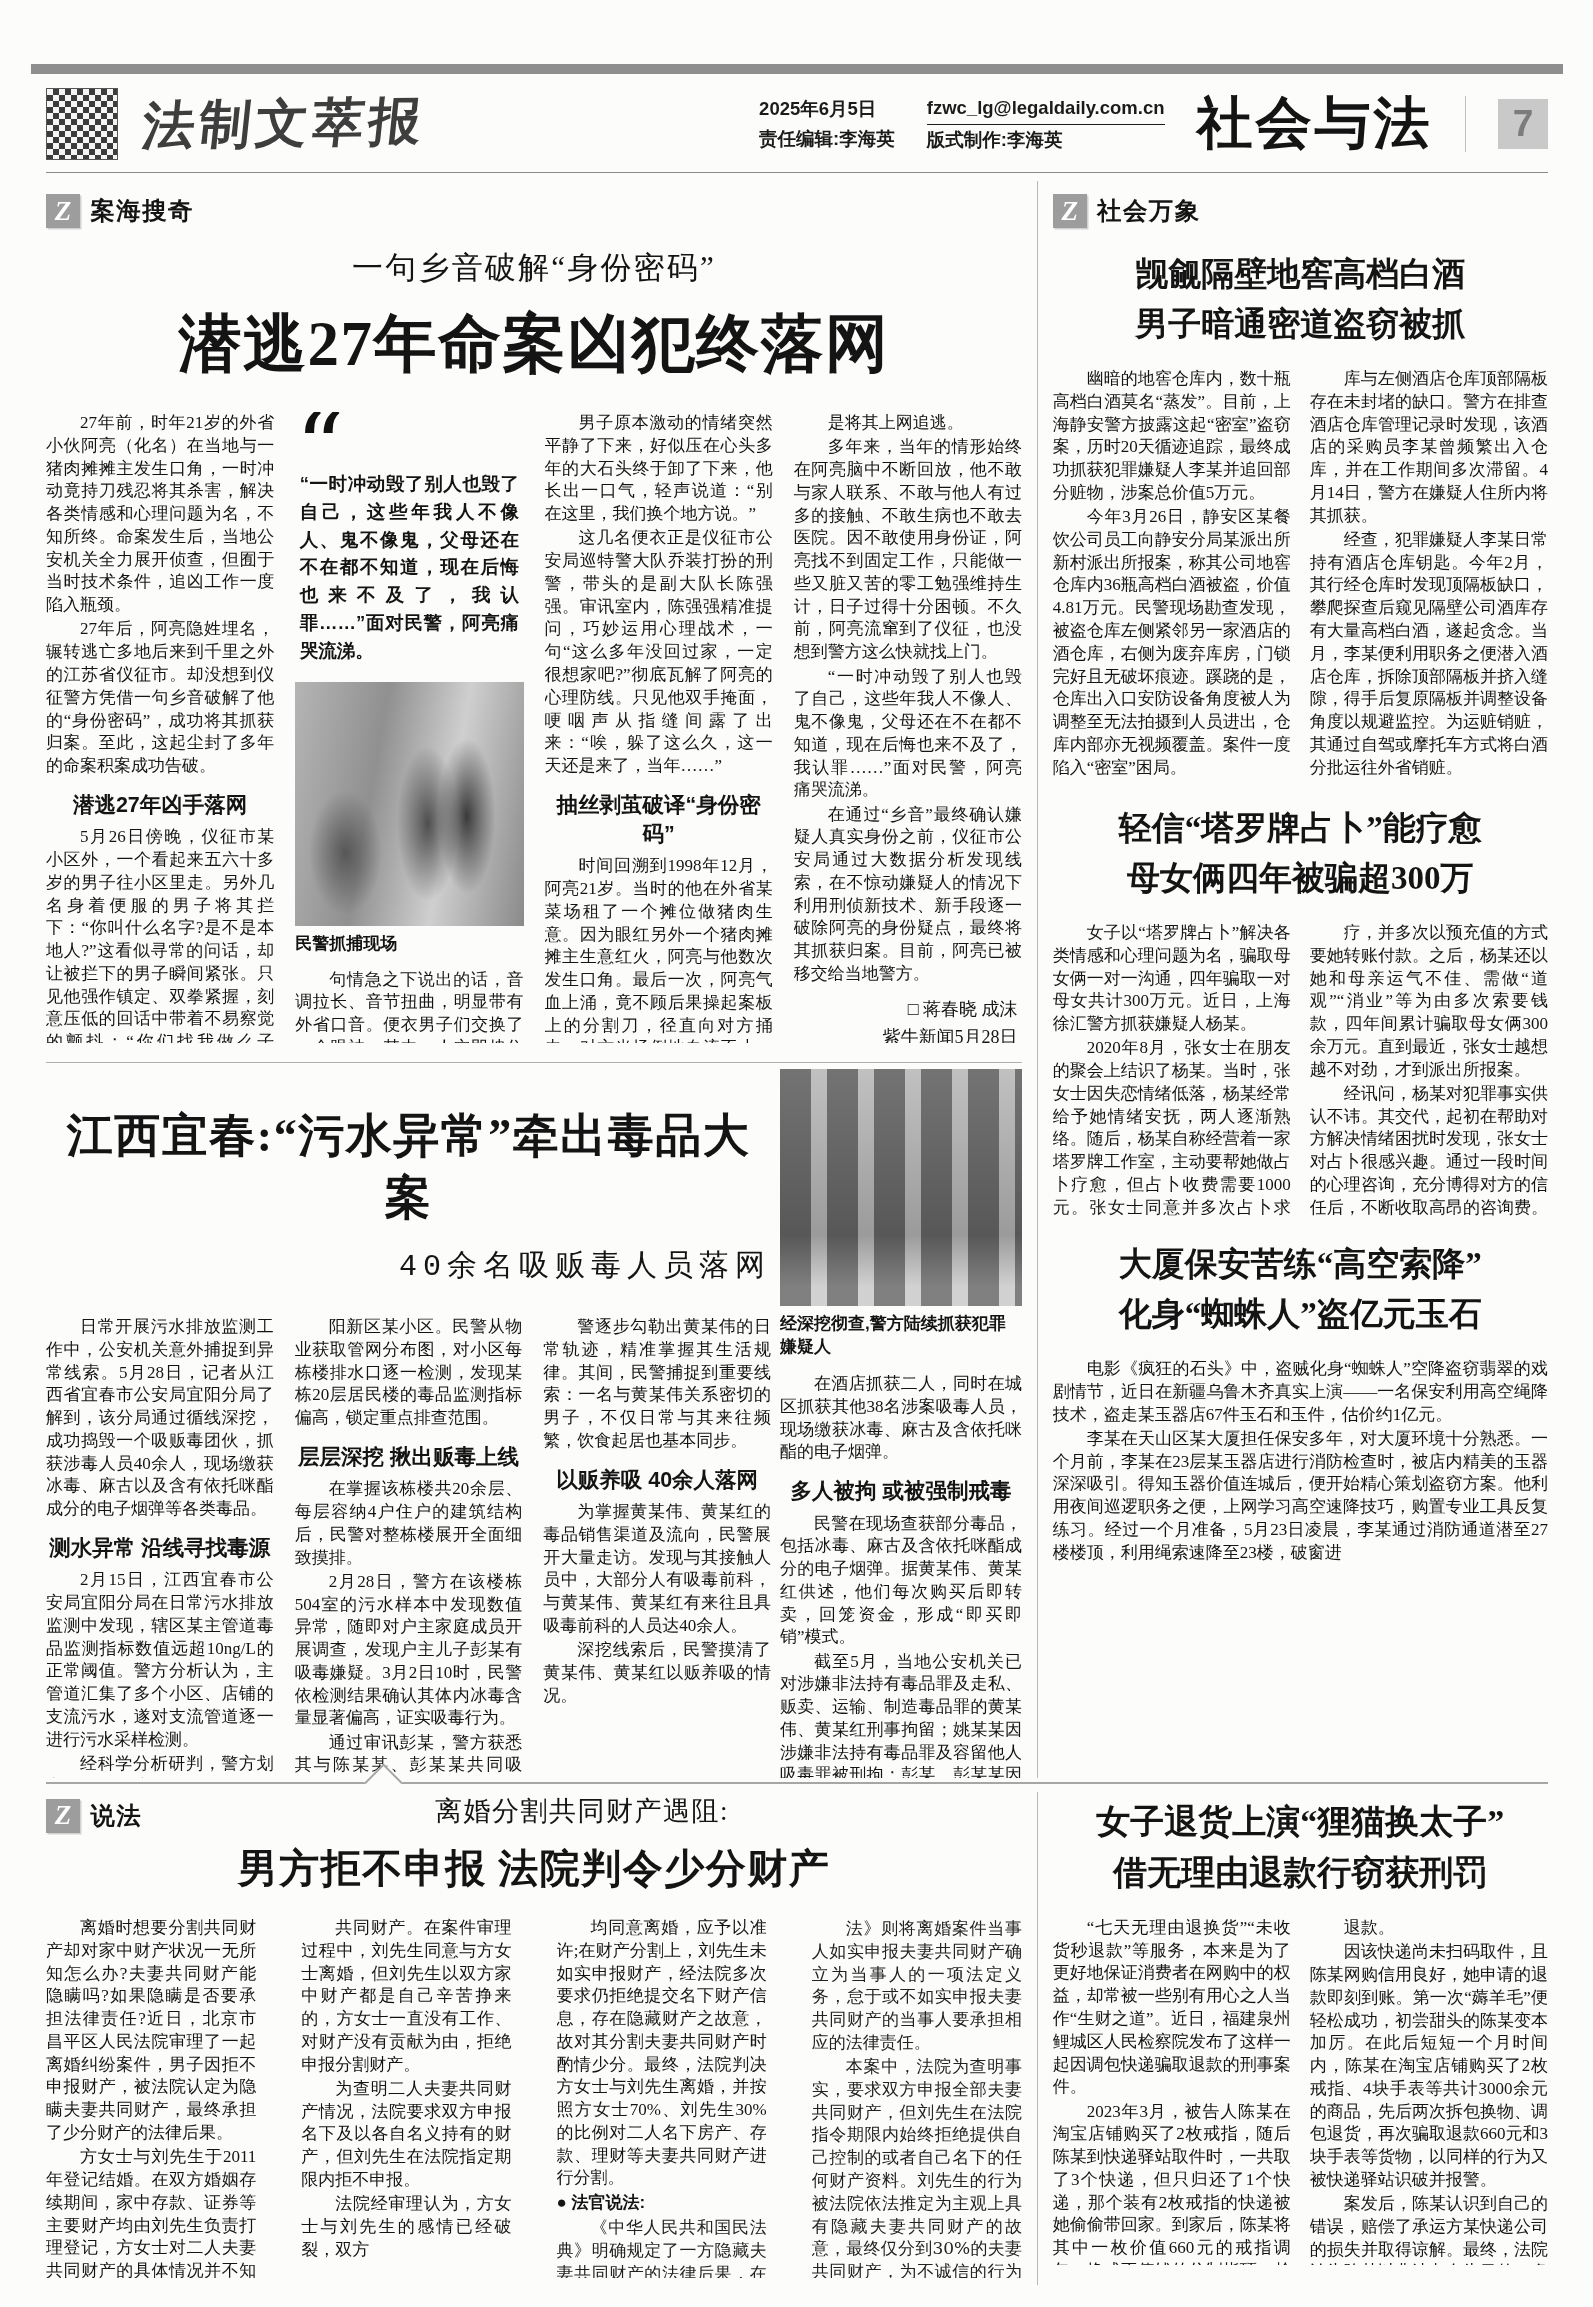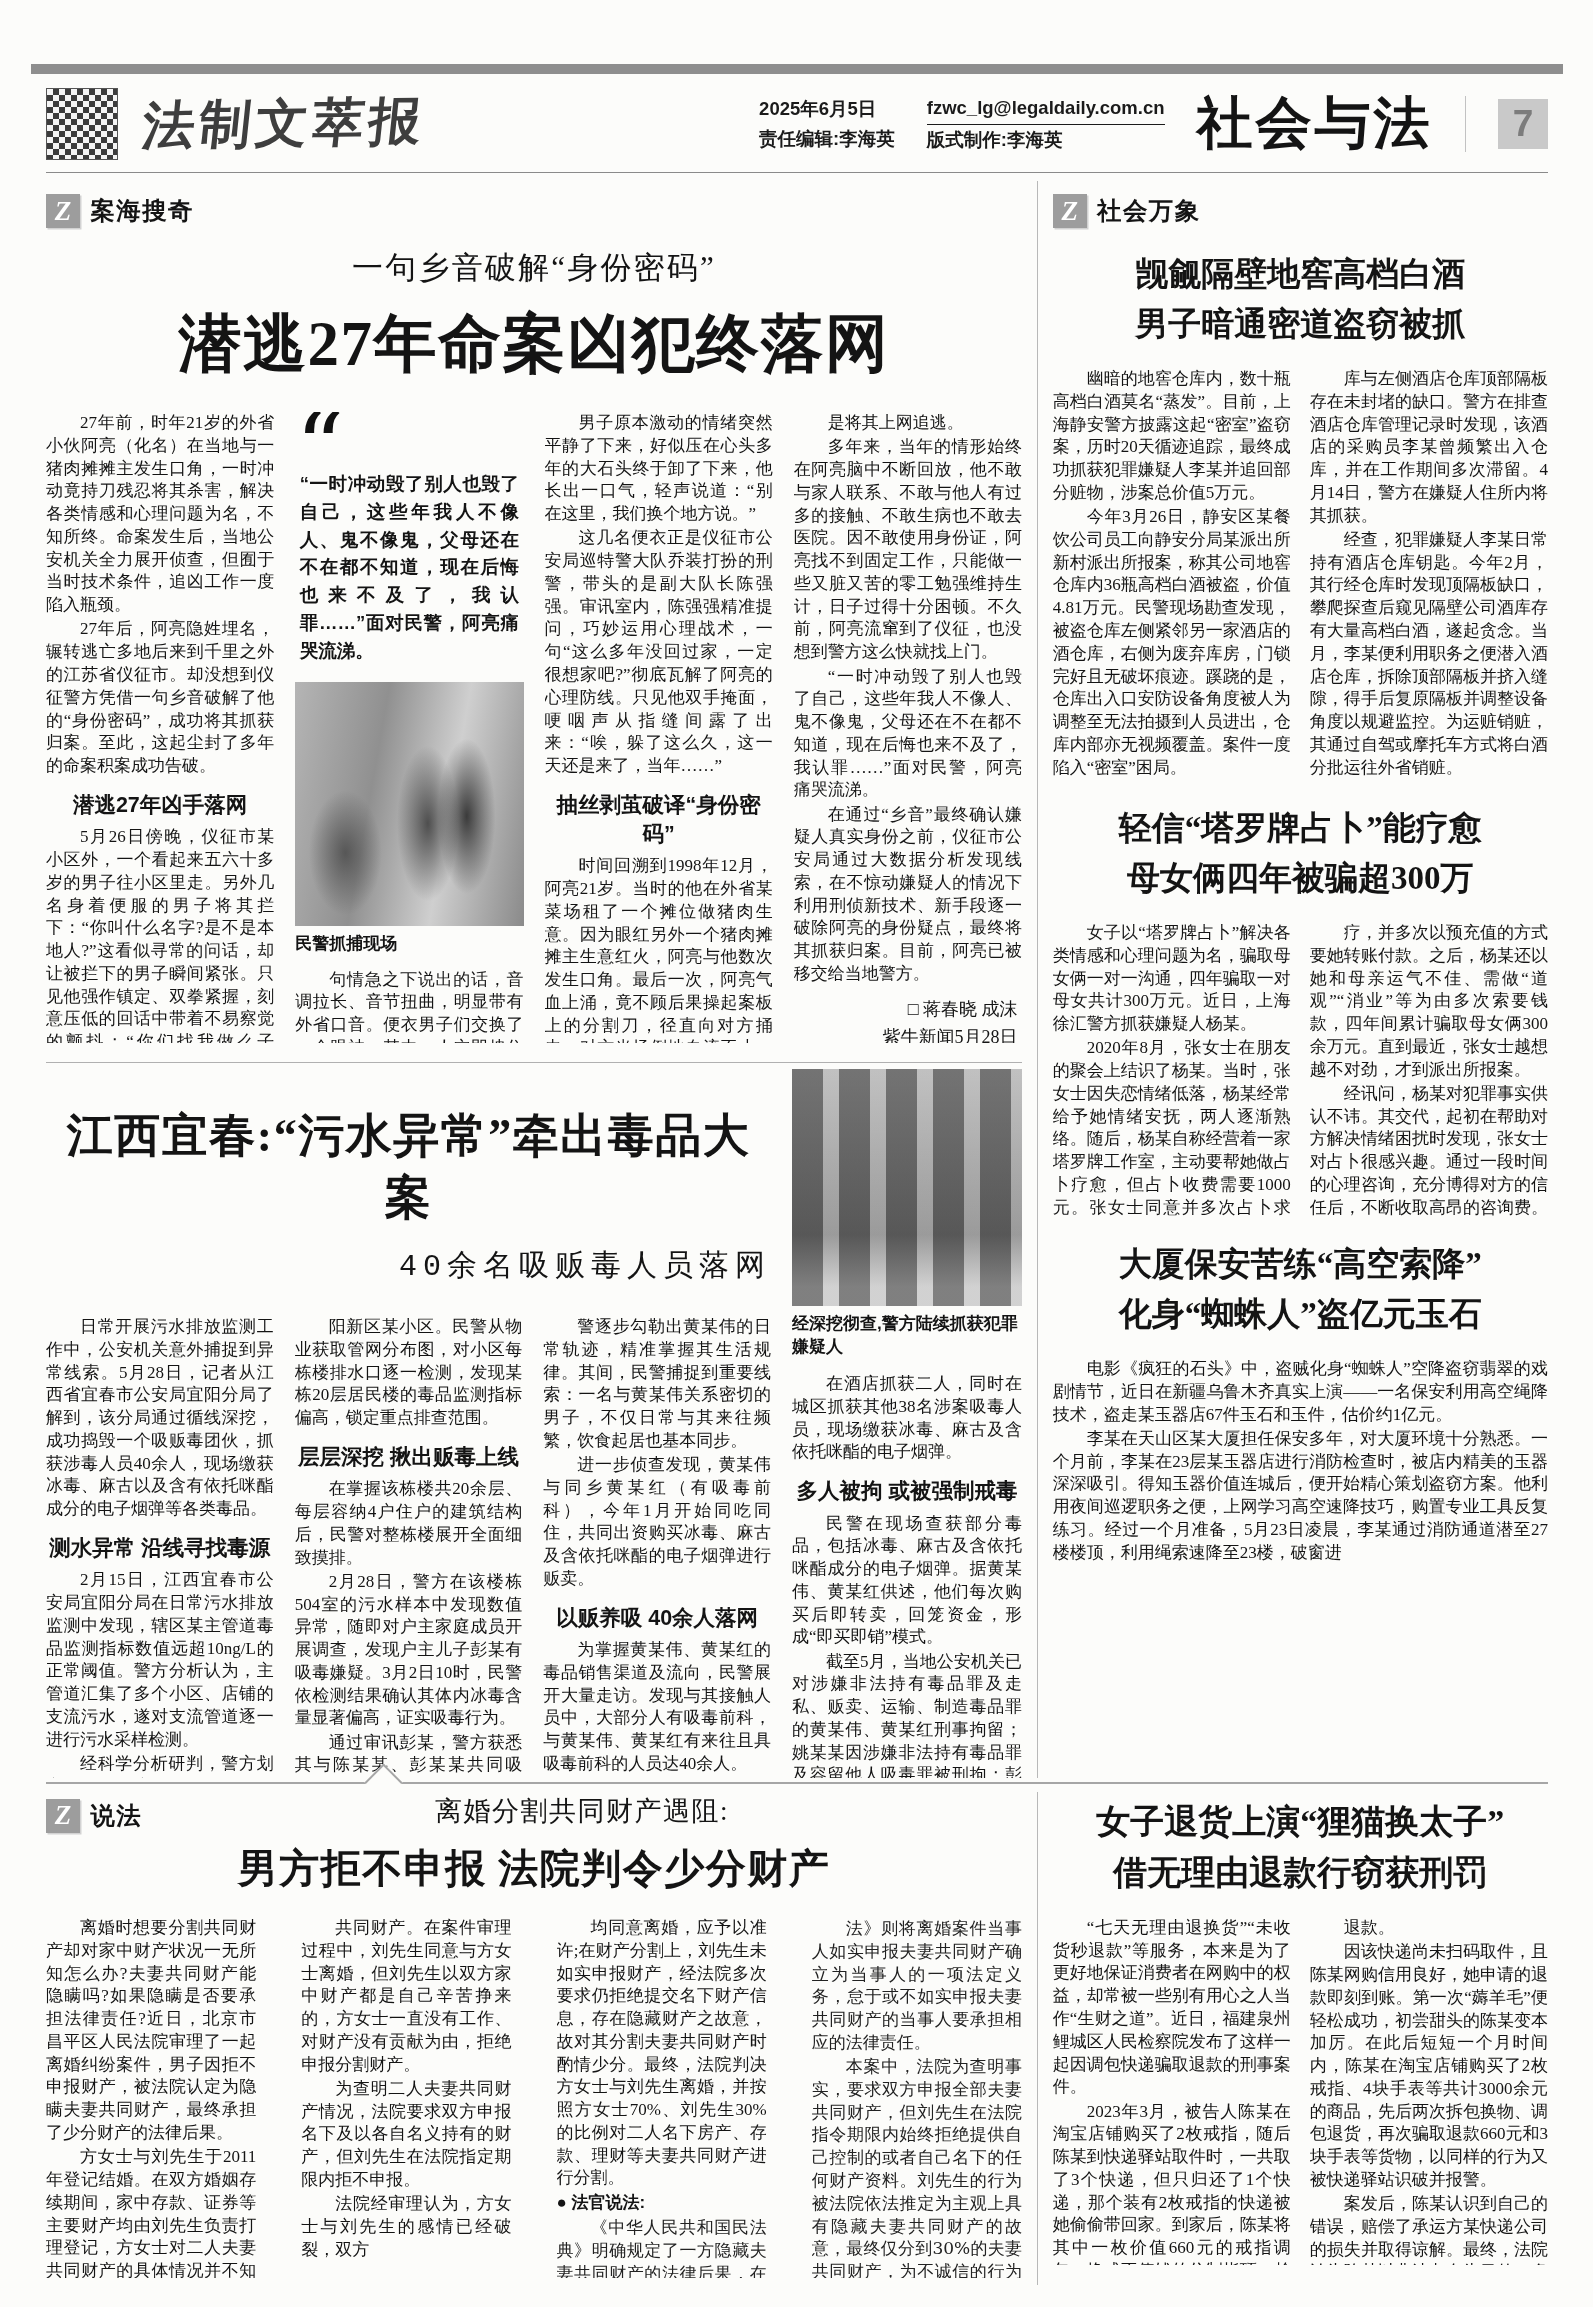--- a/index.html
+++ b/index.html
@@ -46,21 +46,21 @@
   .quote-text{font-family:"Liberation Sans",sans-serif;font-weight:bold;font-size:18.5px;line-height:1.5;text-align:justify;}
   .ph{width:100%;}
   .ph1{height:244px;background:
       radial-gradient(44px 111px at 58% 58%,rgba(40,40,40,.75),rgba(40,40,40,0) 70%),
       radial-gradient(41px 111px at 75% 55%,rgba(25,25,25,.8),rgba(25,25,25,0) 70%),
       radial-gradient(52px 89px at 22% 70%,rgba(60,60,60,.7),rgba(60,60,60,0) 70%),
       linear-gradient(100deg,#b5b5b5,#909090 35%,#cfcfcf 65%,#8a8a8a);}
   
   .art2{border-top:0.7px solid #b0b0b0;margin-top:19px;padding-top:6px;display:flex;}
   .art2-left{width:725px;flex:none;}
-  .art2-right{flex:1;min-width:0;margin-left:21px;overflow:hidden;}
+  .art2-right{flex:1;min-width:0;margin-left:9px;overflow:hidden;}
   .headline-2{font-size:46px;font-weight:bold;text-align:center;letter-spacing:1.5px;margin-top:36px;}
   .subtitle-2{font-family:Liberation Mono, monospace;font-size:30px;text-align:right;letter-spacing:6px;margin-top:16px;}
   .a2-body{height:592px;overflow:hidden;margin-top:30px;}
   .ph2{height:237px;background:
       repeating-linear-gradient(90deg,rgba(20,20,20,.45) 0 31px,rgba(190,190,190,.25) 31px 47px),
       linear-gradient(180deg,#c2c2c2,#8f8f8f 70%,#d8d8d8 92%);}
   
   .headline-r{font-size:33px;font-weight:bold;text-align:center;line-height:1.5;margin-top:22px;}
   .rr-body{display:flex;gap:19px;margin-top:19px;overflow:hidden;}
   .rr-a1 .rr-body{height:414px;}
@@ -188,21 +188,20 @@
                 <div class="subhead">层层深挖 揪出贩毒上线</div>
                 <div>
                     <p class="para">在掌握该栋楼共20余层、每层容纳4户住户的建筑结构后，民警对整栋楼展开全面细致摸排。</p>
                     <p class="para">2月28日，警方在该楼栋504室的污水样本中发现数值异常，随即对户主家庭成员开展调查，发现户主儿子彭某有吸毒嫌疑。3月2日10时，民警依检测结果确认其体内冰毒含量显著偏高，证实吸毒行为。</p>
                     <p class="para">通过审讯彭某，警方获悉其与陈某某、彭某某共同吸毒。3月2日16时，民警将陈某某、彭某某抓获。据彭某某交代，冰毒来源均是从一名外号“伟哥”的男子手中购买。民警立即对“伟哥”展开调查，查明该男子名为黄某伟，系本地人。</p>
                   </div>
               </div>
               <div class="col">
                 <div>
                     <p class="para">警逐步勾勒出黄某伟的日常轨迹，精准掌握其生活规律。其间，民警捕捉到重要线索：一名与黄某伟关系密切的男子，不仅日常与其来往频繁，饮食起居也基本同步。</p>
-                    <p class="para">进一步侦查发现，黄某伟与同乡黄某红（有吸毒前科），今年1月开始同吃同住，共同出资购买冰毒、麻古及含依托咪酯的电子烟弹进行贩卖。</p>
                   </div>
                 <div class="subhead">以贩养吸 40余人落网</div>
                 <div>
                     <p class="para">为掌握黄某伟、黄某红的毒品销售渠道及流向，民警展开大量走访。发现与其接触人员中，大部分人有吸毒前科，与黄某伟、黄某红有来往且具吸毒前科的人员达40余人。</p>
                     <p class="para">深挖线索后，民警摸清了黄某伟、黄某红以贩养吸的情况。</p>
                   </div>
               </div>
             </div>
           </div>
           <div class="art2-right">

